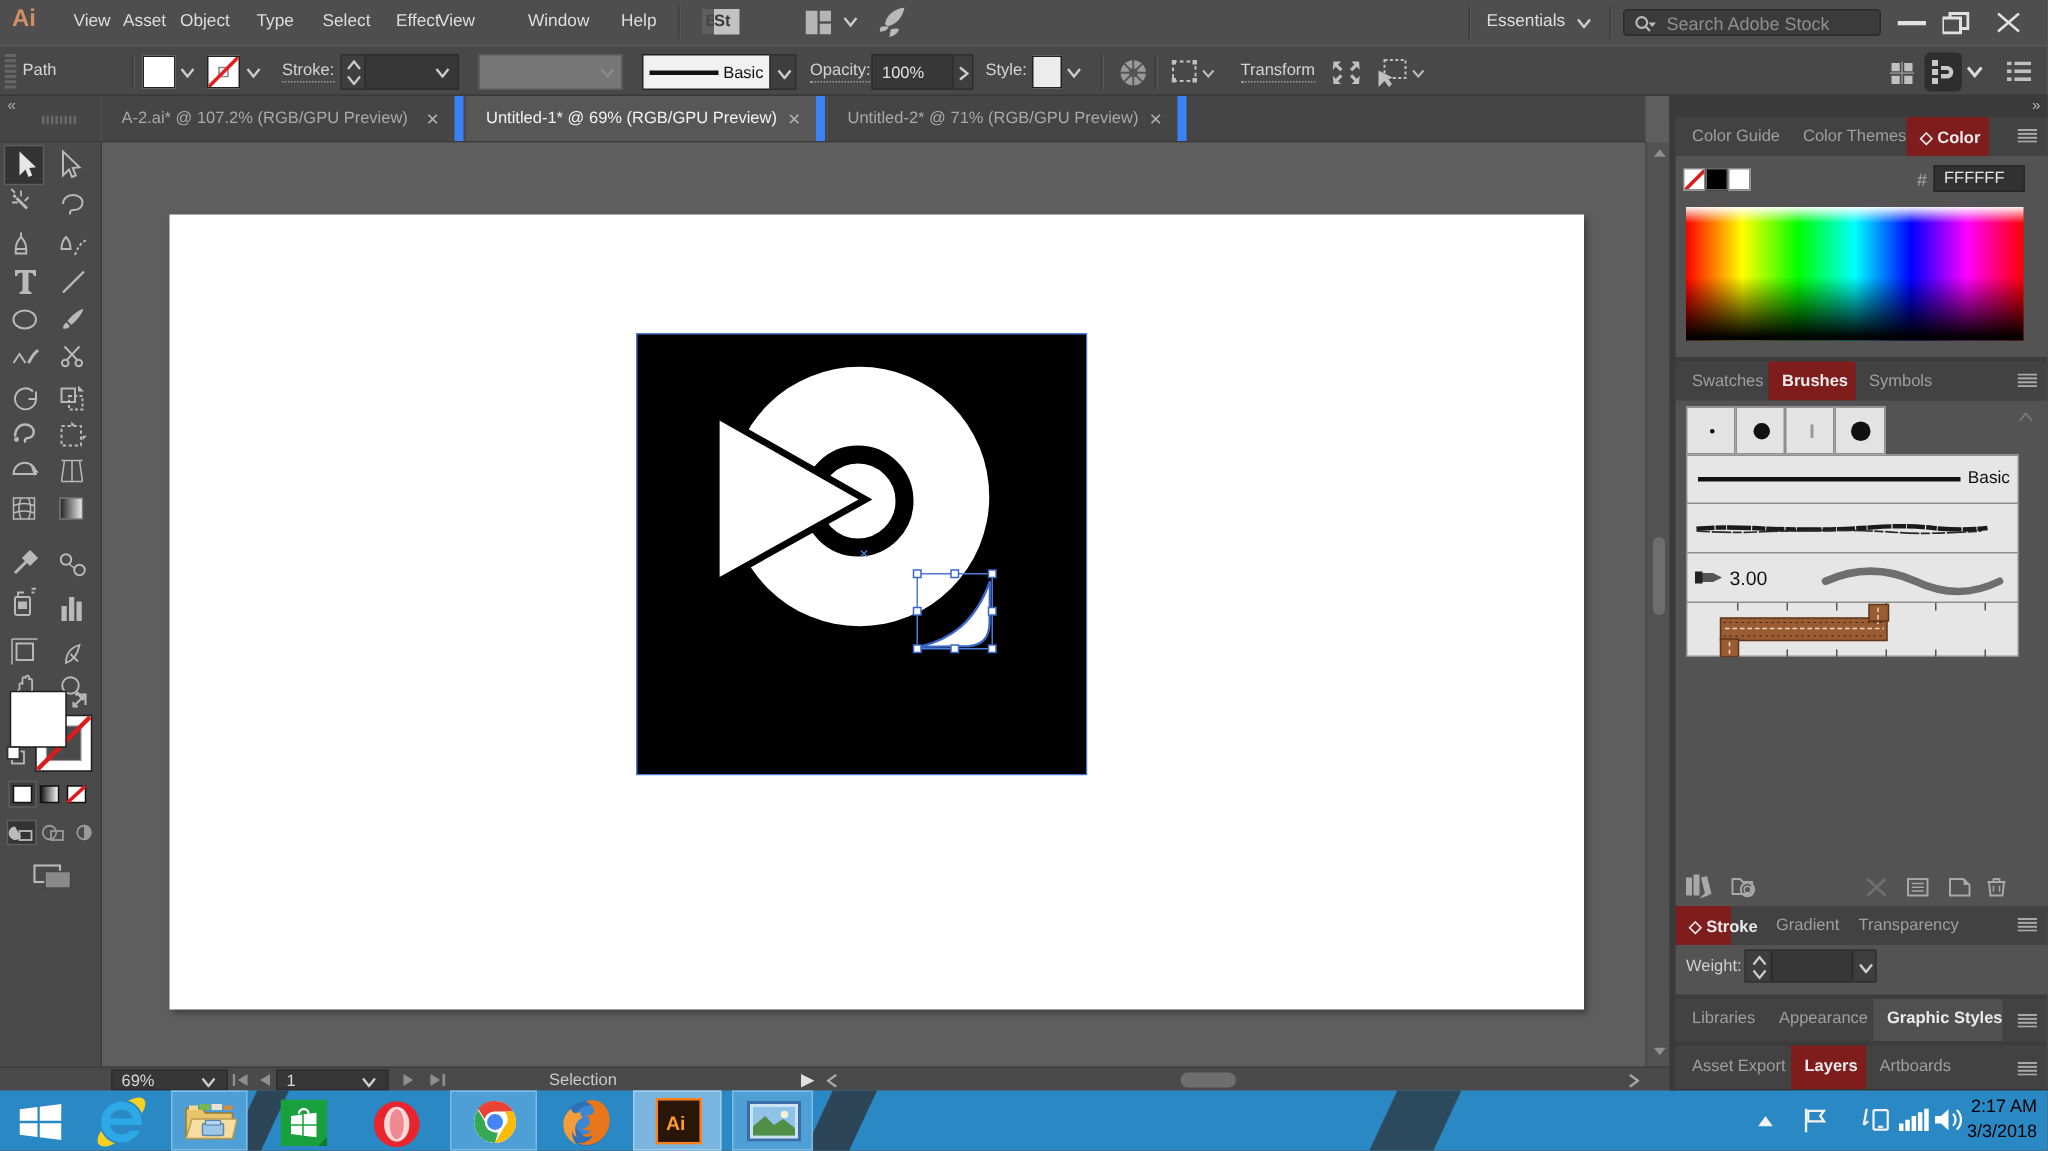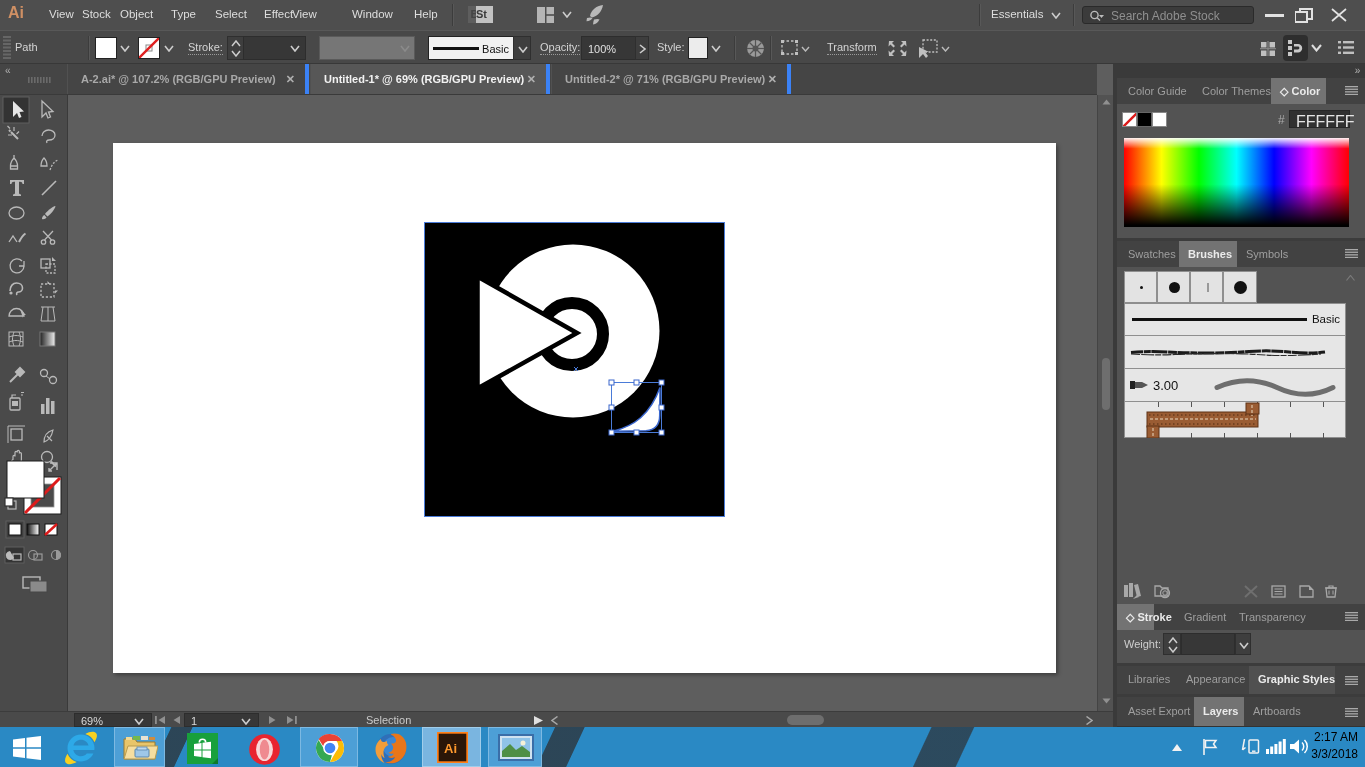--- a/index.html
+++ b/index.html
@@ -10,53 +10,53 @@
   #menubar .mi{position:absolute;top:8px;font-size:11.5px;color:#dedede;}
   #ailogo{position:absolute;left:8px;top:4px;font-size:16px;font-weight:bold;color:#cf9064;}
   
   #ctrlbar{left:0;top:30px;width:1365px;height:34px;background:#484848;border-top:1px solid #585858;border-bottom:1px solid #383838;box-sizing:border-box;}
   .clab{position:absolute;top:10px;font-size:11px;color:#d4d4d4;}
   .dotted{border-bottom:1px dotted #9a9a9a;padding-bottom:1px;}
   .darkbox{position:absolute;background:#373737;border:1px solid #2d2d2d;box-sizing:border-box;}
   .vsep{position:absolute;top:5px;width:1px;height:24px;background:#3c3c3c;border-right:1px solid #585858;}
   
   #tabbar{left:0;top:64px;width:1097px;height:31px;background:#454545;border-bottom:1px solid #3a3a3a;box-sizing:border-box;}
-  .dtab{position:absolute;top:0;height:30px;background:#454545;border-right:4px solid #3b82f6;border-left:1px solid #515151;color:#a9a9a9;font-size:11px;font-weight:bold;box-sizing:border-box;}
+  .dtab{position:absolute;top:0;height:30px;background:#454545;border-right:6px solid #3b82f6;border-left:1px solid #515151;color:#a9a9a9;font-size:11px;font-weight:normal;box-sizing:border-box;}
   .dtab .tx{position:absolute;top:9px;left:13px;white-space:nowrap;}
   .dtab .cl{position:absolute;top:9px;right:10px;font-size:11px;color:#b0b0b0;}
   .dtab.active{background:#575757;color:#f2f2f2;}
   
   #canvas{left:68px;top:95px;width:1029px;height:616px;background:#5e5e5e;overflow:hidden;}
   #artboard{position:absolute;left:45px;top:48px;width:943px;height:530px;background:#ffffff;box-shadow:2px 2px 4px rgba(0,0,0,0.35);}
   
   #toolbar{left:0;top:95px;width:68px;height:616px;background:#4a4a4a;border-right:1px solid #3a3a3a;box-sizing:border-box;}
   
   #dock{left:1113px;top:64px;width:252px;height:663px;background:#3c3c3c;}
   .ptabs{position:absolute;left:0;width:252px;height:26px;background:#424242;}
   .ptab{position:absolute;top:0;height:26px;font-size:11px;color:#9f9f9f;}
   .ptab span{position:absolute;top:7px;left:9px;white-space:nowrap;}
-  .ptab.on{background:#737373;color:#ebebeb;font-weight:bold;}
+  .ptab.on{background:#7f1d1d;color:#ebebeb;font-weight:bold;}
   .ham{position:absolute;top:8px;right:7px;width:13px;height:9px;}
   .pbody{position:absolute;left:0;width:252px;background:#535353;}
   
   #vscroll{left:1097px;top:95px;width:16px;height:616px;background:#525252;border-left:1px solid #444;box-sizing:border-box;}
   #statusbar{left:0;top:711px;width:1113px;height:16px;background:#4a4a4a;border-top:1px solid #3c3c3c;box-sizing:border-box;}
   
   #taskbar{left:0;top:727px;width:1365px;height:40px;background:#2a89c4;}
   .tbtn{position:absolute;top:0px;height:40px;}
   .tbtn.hl{background:#4d9fd6;border:1px solid #7db9e2;box-sizing:border-box;}
   .tbtn.hl2{background:#7ab5e0;border:1px solid #a0cdea;box-sizing:border-box;}
   .tray{position:absolute;color:#000000;}
 </style>
 </head>
 <body>
 <div class="abs" id="menubar">
   <div id="ailogo">Ai</div>
   <div class="mi" style="left:49px;">View</div>
-  <div class="mi" style="left:82px;">Stock</div>
+  <div class="mi" style="left:82px;">Asset</div>
   <div class="mi" style="left:120px;">Object</div>
   <div class="mi" style="left:171px;">Type</div>
   <div class="mi" style="left:215px;">Select</div>
   <div class="mi" style="left:264px;">Effect</div>
   <div class="mi" style="left:292px;">View</div>
   <div class="mi" style="left:352px;">Window</div>
   <div class="mi" style="left:414px;">Help</div>
   <div class="vsep" style="left:452px;top:4px;height:22px;"></div>
   <div class="abs" style="left:468px;top:6px;width:17px;height:17px;background:#5e5e5e;color:#454545;font-size:11px;font-weight:bold;text-align:center;line-height:17px;">Br</div>
   <div class="abs" style="left:476px;top:6px;width:17px;height:17px;background:#c2c2c2;color:#3a3a3a;font-size:11px;font-weight:bold;line-height:17px;">St</div>
@@ -487,21 +487,21 @@
       </svg>
   </div>
   <div class="pbody" style="top:40px;height:134px;">
     <div class="abs" style="left:9px;top:8px;width:15px;height:15px;background:#fff;border:1px solid #888;box-sizing:border-box;overflow:hidden;"><svg width="15" height="15">
           <line x1="-1" y1="15" x2="15" y2="-1" stroke="#dd1b1b" stroke-width="2.4"></line>
         </svg></div>
     <div class="abs" style="left:24px;top:8px;width:15px;height:15px;background:#000;border:1px solid #666;box-sizing:border-box;"></div>
     <div class="abs" style="left:39px;top:8px;width:15px;height:15px;background:#fff;border:1px solid #888;box-sizing:border-box;"></div>
     <div class="abs" style="left:165px;top:9px;font-size:12px;color:#aaa;">#</div>
     <div class="abs" style="left:176px;top:6px;width:61px;height:18px;background:#313131;border:1px solid #272727;box-sizing:border-box;">
-      <div class="abs" style="left:6px;top:2px;font-size:16px;color:#e4e4e4;">FFFFFF</div>
+      <div class="abs" style="left:6px;top:2px;font-size:11px;color:#e4e4e4;">FFFFFF</div>
     </div>
     <div class="abs" style="left:11px;top:34px;width:225px;height:89px;background:linear-gradient(to right,#ff0000,#ffff00 16.7%,#00ff00 33.3%,#00ffff 50%,#0000ff 66.7%,#ff00ff 83.3%,#ff0000);">
       <div class="abs" style="left:0;top:0;width:100%;height:100%;background:linear-gradient(to bottom,rgba(255,255,255,0.95),rgba(255,255,255,0) 12%,rgba(0,0,0,0) 52%,rgba(0,0,0,1) 98%);"></div>
     </div>
   </div>
 
   <div class="ptabs" style="top:177px;">
     <div class="ptab" style="left:6px;width:60px;">
         <span>Swatches</span>
       </div>

